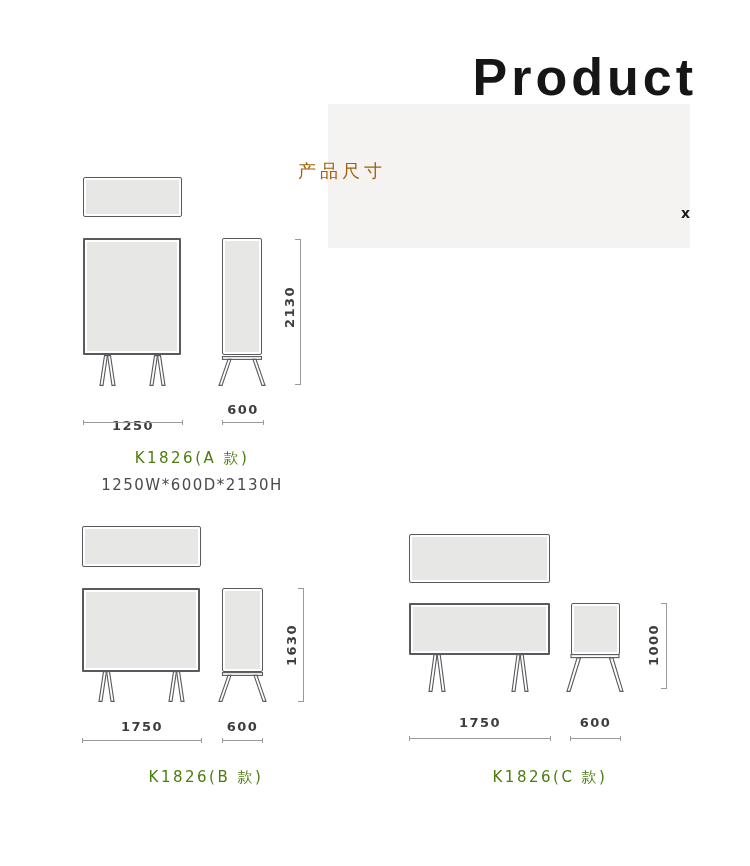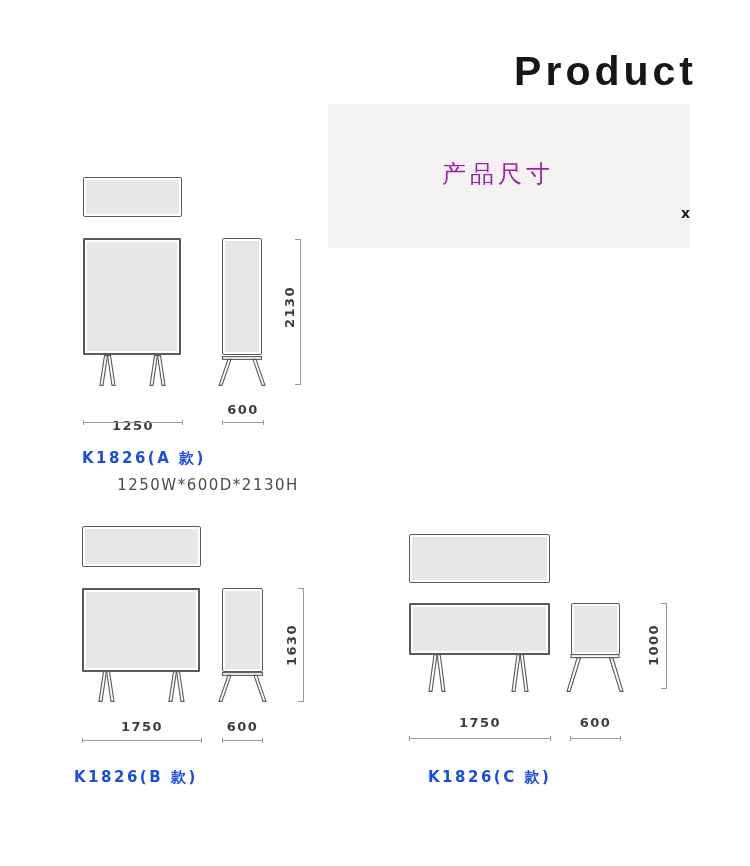--- a/index.html
+++ b/index.html
@@ -2,26 +2,26 @@
 <html><head>
 <meta charset="utf-8">
 <style>
   html,body { margin:0; padding:0; background:#ffffff; }
   .page { position:relative; width:750px; height:866px; background:#ffffff; overflow:hidden;
           font-family:"DejaVu Sans", sans-serif; }
 
   
   .panel { position:absolute; left:328px; top:104px; width:362px; height:144px; background:#f4f3f2; }
   .title { position:absolute; right:53px; width:400px; text-align:right;
-           font-family:"Liberation Sans", sans-serif; font-weight:700; font-size:41px;
+           font-family:"Liberation Sans", sans-serif; font-weight:700; font-size:52px;
            letter-spacing:4px; color:#161616; line-height:1; }
   .t1 { top:51px; }
   .t2 { top:100px; }
-  .subtitle { position:absolute; right:52px; top:161px; width:400px; text-align:center;
-              font-size:24px; letter-spacing:4px; color:#a21caf; line-height:1.1; }
+  .subtitle { position:absolute; right:52px; top:161px; width:400px; text-align:left;
+              font-size:18px; letter-spacing:4px; color:#a16207; line-height:1.1; }
   .watermark { position:absolute; right:60px; top:205px; width:100px; text-align:right;
                font-size:14px; font-weight:600; color:#1c1c1c; }
 
   
   .cab { position:absolute; box-sizing:border-box; border:1.5px solid #595a5e; border-radius:2px;
          padding:2px; background:#e7e7e6; background-clip:content-box; }
   .cab.front { border-width:2.5px; border-radius:1px; }
 
   
   .legs { position:absolute; }
@@ -32,22 +32,22 @@
   .vline::before, .vline::after { content:""; position:absolute; left:-5px; width:6px; height:1px; background:#9a9a9a; }
   .vline::before { top:0; } .vline::after { bottom:0; }
   .hline { position:absolute; height:1px; background:#9a9a9a; }
   .hline::before, .hline::after { content:""; position:absolute; top:-2px; width:1px; height:5px; background:#9a9a9a; }
   .hline::before { left:0; } .hline::after { right:0; }
 
   .dimnum { position:absolute; font-size:13px; font-weight:700; letter-spacing:1.5px;
             color:#3d3d3e; text-align:center; line-height:16px; }
   .vnum { width:120px; height:16px; transform:rotate(-90deg); }
 
-  .prodname { position:absolute; width:220px; text-align:left; font-size:15px; font-weight:700;
-              letter-spacing:2.5px; color:#1d4ed8; line-height:17px; }
+  .prodname { position:absolute; width:220px; text-align:center; font-size:15px; font-weight:400;
+              letter-spacing:2.5px; color:#4d7c0f; line-height:17px; }
   .prodspec { position:absolute; width:240px; text-align:center; font-size:15px; font-weight:400;
               letter-spacing:1.5px; color:#4a4a4c; line-height:17px; }
 </style>
 </head>
 <body>
 
 <div class="page">
 
   <div class="panel"></div>
   <div class="title t1">Product</div>
@@ -70,21 +70,21 @@
     <path d="M10,3.4 L13,3.4 L4,29.4 L1,29.4 Z"></path>
       <path d="M35,3.4 L38,3.4 L47,29.4 L44,29.4 Z"></path>
   </svg>
   <div class="vline" style="left:300px;top:239px;height:146px"></div>
   <div class="dimnum vnum" style="left:230px;top:299px">2130</div>
   <div class="dimnum" style="left:83px;top:418px;width:100px">1250</div>
   <div class="hline" style="left:83px;top:422px;width:100px"></div>
   <div class="dimnum" style="left:222px;top:402px;width:42px">600</div>
   <div class="hline" style="left:222px;top:422px;width:42px"></div>
   <div class="prodname" style="left:82px;top:450px">K1826(A 款)</div>
-  <div class="prodspec" style="left:88px;top:477px">1250W*600D*2130H</div>
+  <div class="prodspec" style="left:72px;top:477px">1250W*600D*2130H</div>
 
   <div class="cab" style="left:82px;top:526px;width:119px;height:41px"></div>
   <div class="cab front" style="left:82px;top:588px;width:118px;height:84px"></div>
   <svg class="legs" style="left:98px;top:671px" width="17" height="31" viewBox="0 0 17 31">
     <path d="M5.5,0.6 L8.4,0.6 L4,30.4 L1,30.4 Z"></path>
       <path d="M8.6,0.6 L11.5,0.6 L16,30.4 L13,30.4 Z"></path>
   </svg>
   <svg class="legs" style="left:168px;top:671px" width="17" height="31" viewBox="0 0 17 31">
     <path d="M5.5,0.6 L8.4,0.6 L4,30.4 L1,30.4 Z"></path>
       <path d="M8.6,0.6 L11.5,0.6 L16,30.4 L13,30.4 Z"></path>
@@ -94,21 +94,21 @@
     <rect x="4.5" y="0.6" width="40" height="2.8"></rect>
     <path d="M10,3.4 L13,3.4 L4,29.4 L1,29.4 Z"></path>
       <path d="M36,3.4 L39,3.4 L48,29.4 L45,29.4 Z"></path>
   </svg>
   <div class="vline" style="left:303px;top:588px;height:114px"></div>
   <div class="dimnum vnum" style="left:232px;top:637px">1630</div>
   <div class="dimnum" style="left:82px;top:719px;width:120px">1750</div>
   <div class="hline" style="left:82px;top:740px;width:120px"></div>
   <div class="dimnum" style="left:222px;top:719px;width:41px">600</div>
   <div class="hline" style="left:222px;top:740px;width:41px"></div>
-  <div class="prodname" style="left:74px;top:769px">K1826(B 款)</div>
+  <div class="prodname" style="left:96px;top:769px">K1826(B 款)</div>
 
   <div class="cab" style="left:409px;top:534px;width:141px;height:49px"></div>
   <div class="cab front" style="left:409px;top:603px;width:141px;height:52px"></div>
   <svg class="legs" style="left:428px;top:654px" width="18" height="38" viewBox="0 0 18 38">
     <path d="M6,0.6 L9,0.6 L4,37.4 L1,37.4 Z"></path>
       <path d="M9.2,0.6 L12.2,0.6 L17,37.4 L14,37.4 Z"></path>
   </svg>
   <svg class="legs" style="left:511px;top:654px" width="18" height="38" viewBox="0 0 18 38">
     <path d="M6,0.6 L9,0.6 L4,37.4 L1,37.4 Z"></path>
       <path d="M9.2,0.6 L12.2,0.6 L17,37.4 L14,37.4 Z"></path>
@@ -118,15 +118,15 @@
     <rect x="5" y="0.6" width="48" height="3"></rect>
     <path d="M11,4 L14.5,4 L4,37.4 L1,37.4 Z"></path>
       <path d="M43.5,4 L47,4 L57,37.4 L54,37.4 Z"></path>
   </svg>
   <div class="vline" style="left:666px;top:603px;height:86px"></div>
   <div class="dimnum vnum" style="left:594px;top:637px">1000</div>
   <div class="dimnum" style="left:409px;top:715px;width:142px">1750</div>
   <div class="hline" style="left:409px;top:738px;width:142px"></div>
   <div class="dimnum" style="left:570px;top:715px;width:51px">600</div>
   <div class="hline" style="left:570px;top:738px;width:51px"></div>
-  <div class="prodname" style="left:428px;top:769px">K1826(C 款)</div>
+  <div class="prodname" style="left:440px;top:769px">K1826(C 款)</div>
 
 </div>
 
 </body></html>

